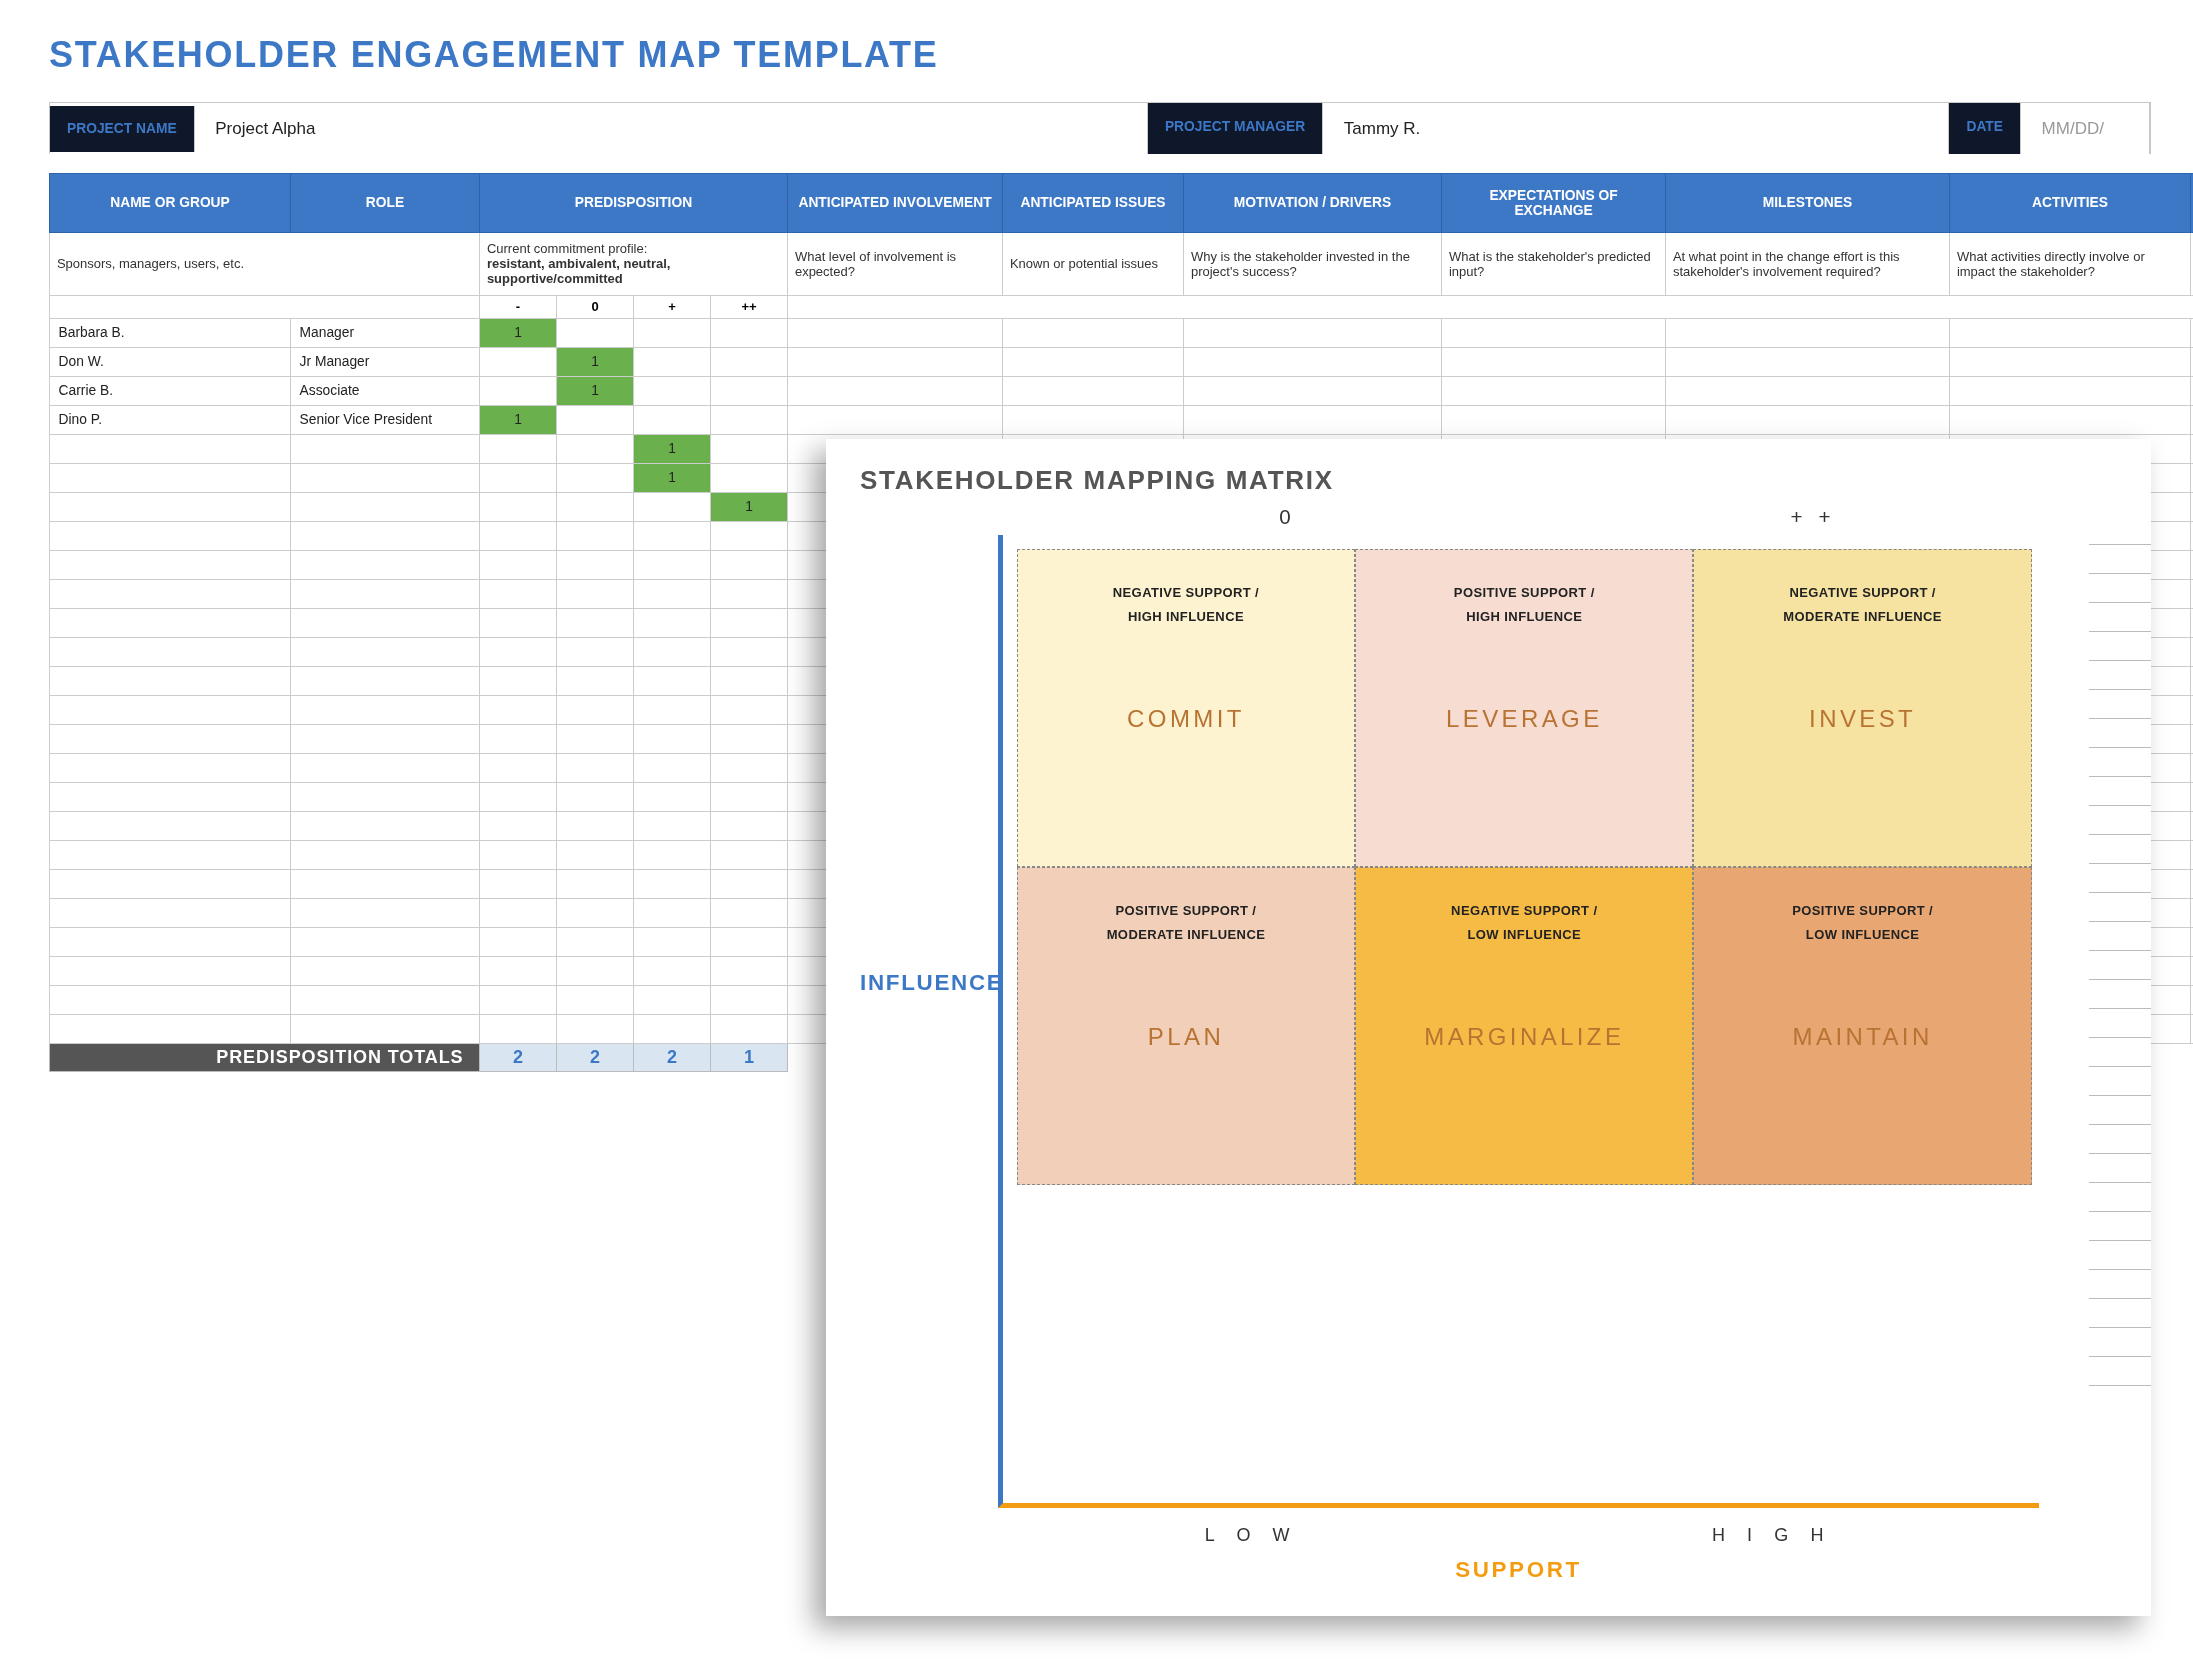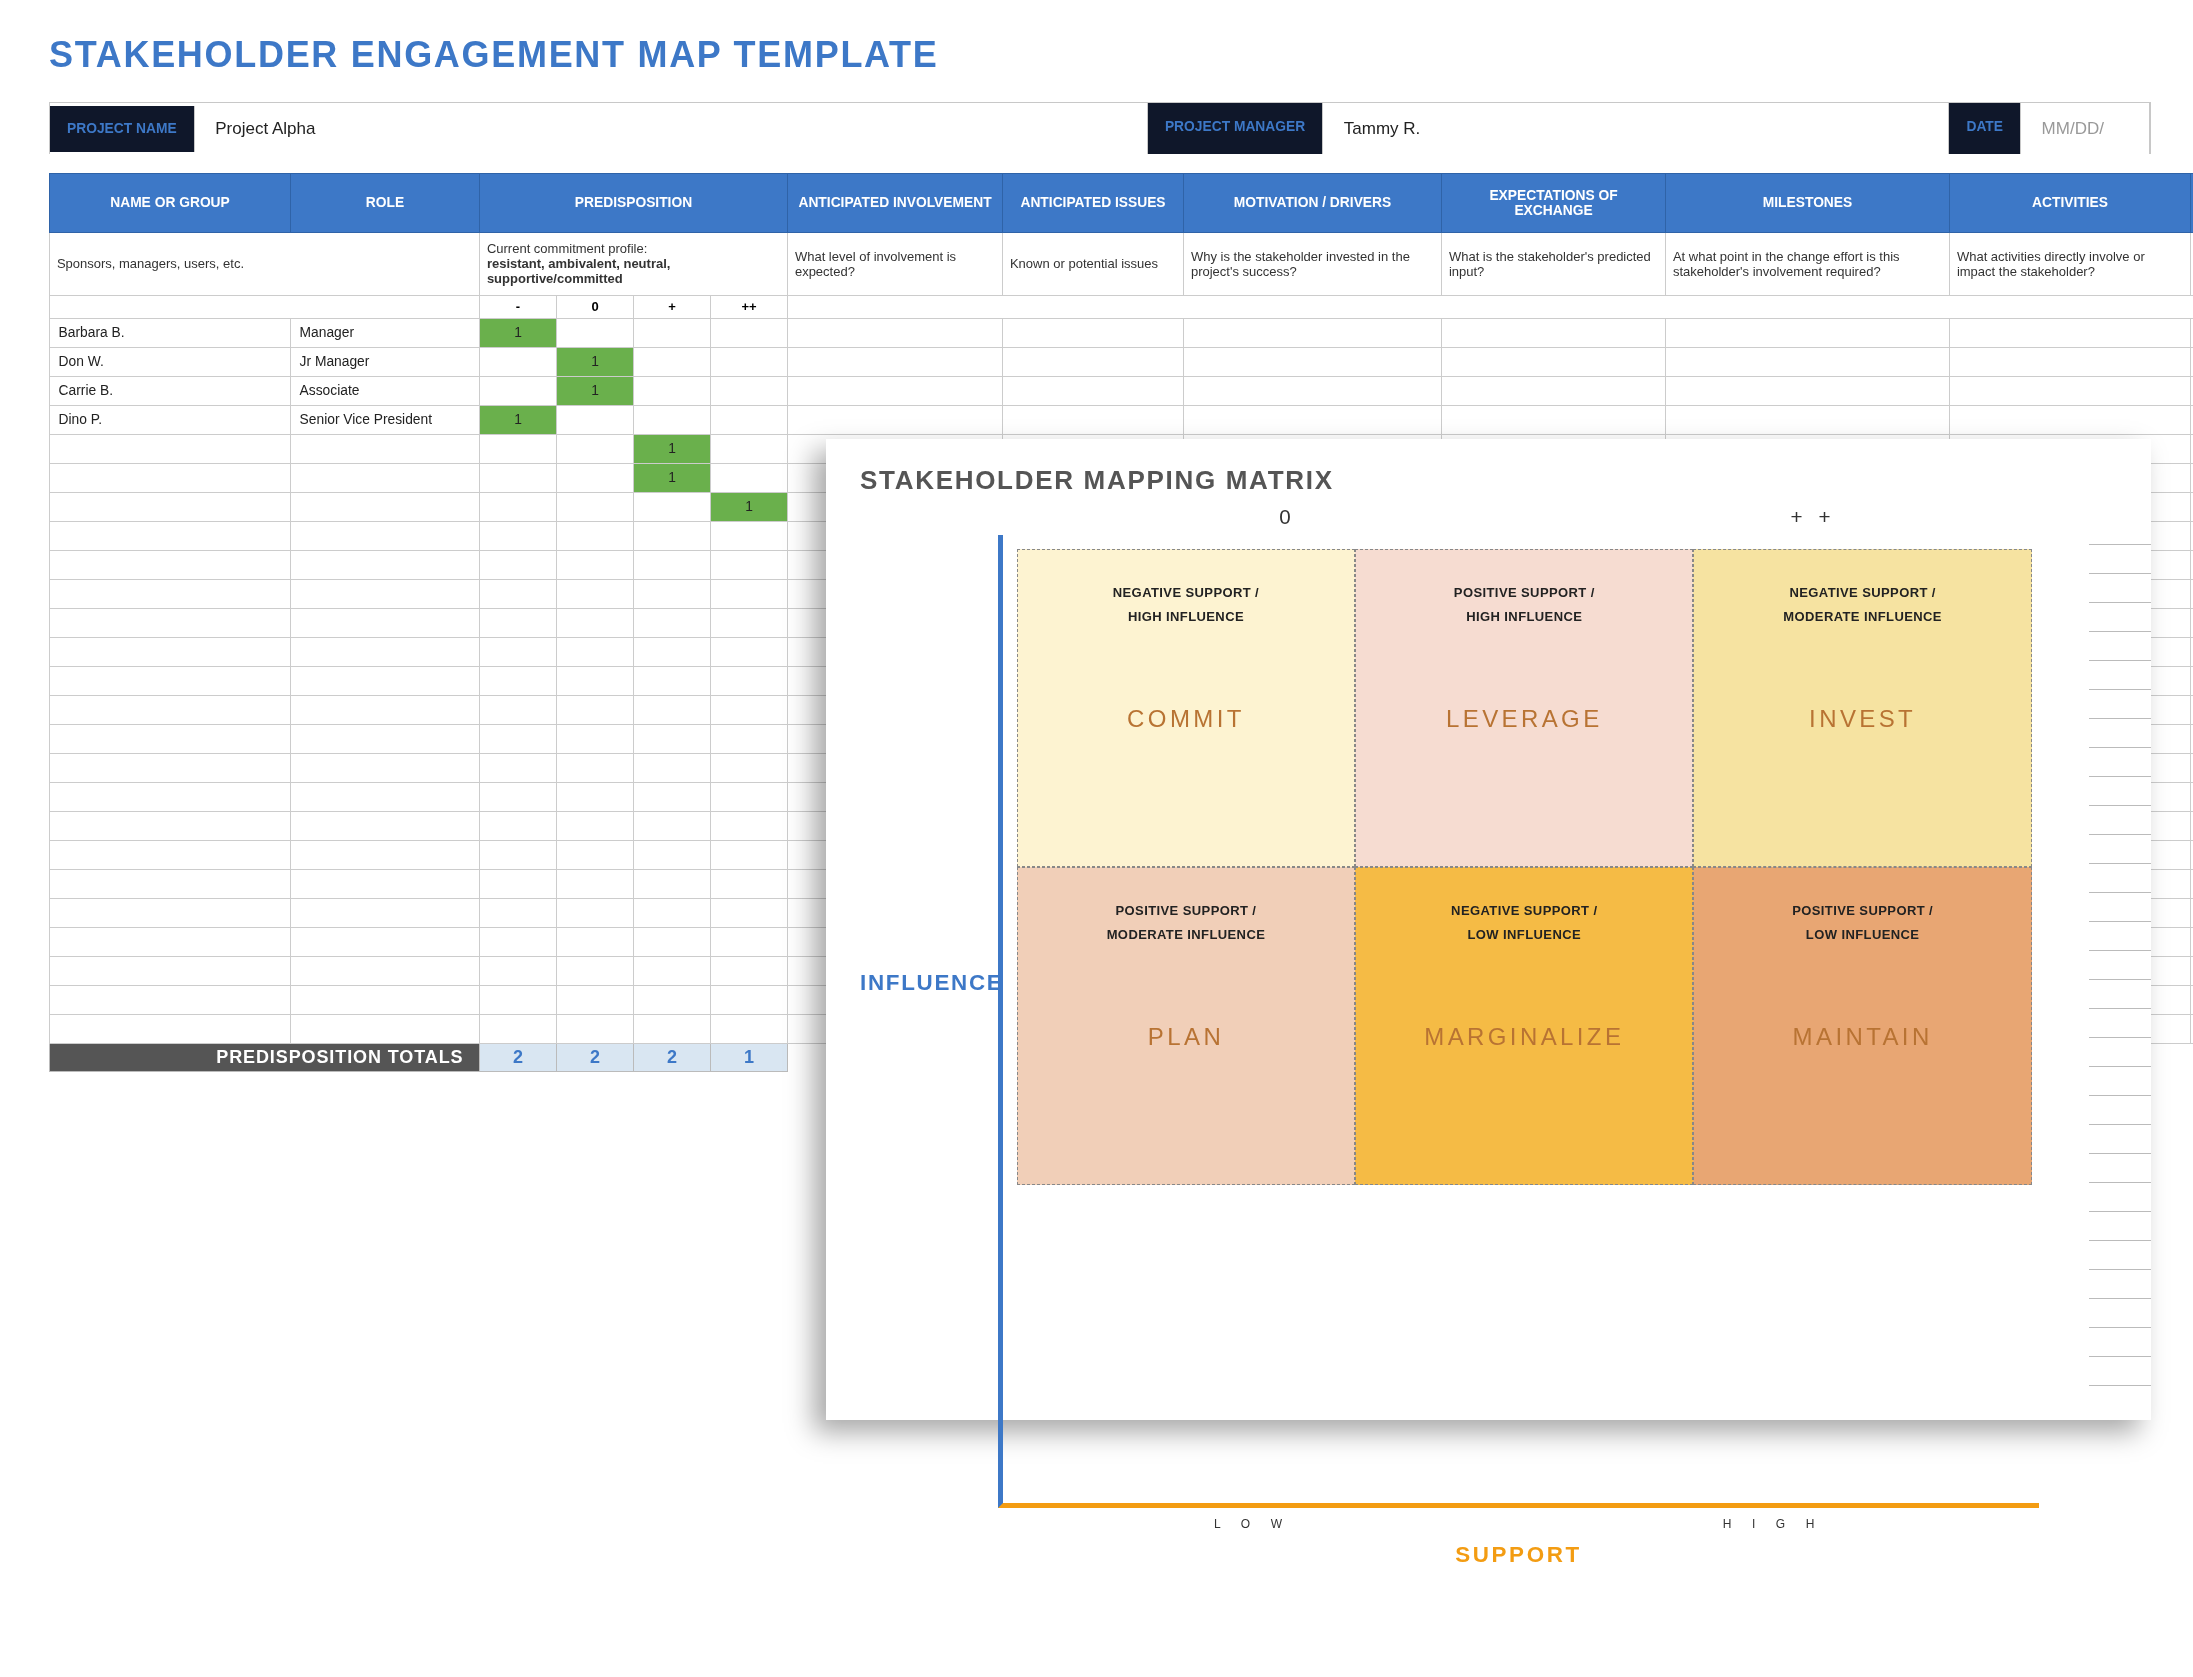--- a/index.html
+++ b/index.html
@@ -126,21 +126,21 @@
     background: #d9e6f2;
     color: #3d78c7;
   }
 
   
   .matrix-card {
     position: absolute;
     left: 826px;
     top: 439px;
     width: 1325px;
-    height: 981px;
+    height: 1177px;
     background: #fff;
     box-shadow: -12px 12px 26px rgba(0,0,0,0.35);
     padding: 26px 34px 26px 34px;
   }
   .matrix-title {
     font-size: 26px;
     font-weight: 700;
     color: #555;
     letter-spacing: 1.7px;
     margin-bottom: 8.6px;
@@ -208,22 +208,22 @@
   .c-leverage { background: #f6dcd1; }
   .c-invest   { background: #f6e3a1; }
   .c-plan     { background: #f1cfb8; }
   .c-marginal { background: #f5bb45; }
   .c-maintain { background: #e8a673; }
 
   .x-bottom {
     display: flex;
     justify-content: space-around;
     width: 1041px;
-    margin-top: 9px;
-    font-size: 12px;
+    margin-top: 17px;
+    font-size: 18px;
     letter-spacing: 8.6px;
     color: #333;
   }
   .x-axis-label {
     width: 1041px;
     text-align: center;
     color: #f39c12;
     font-size: 22.4px;
     font-weight: 600;
     letter-spacing: 2.6px;

